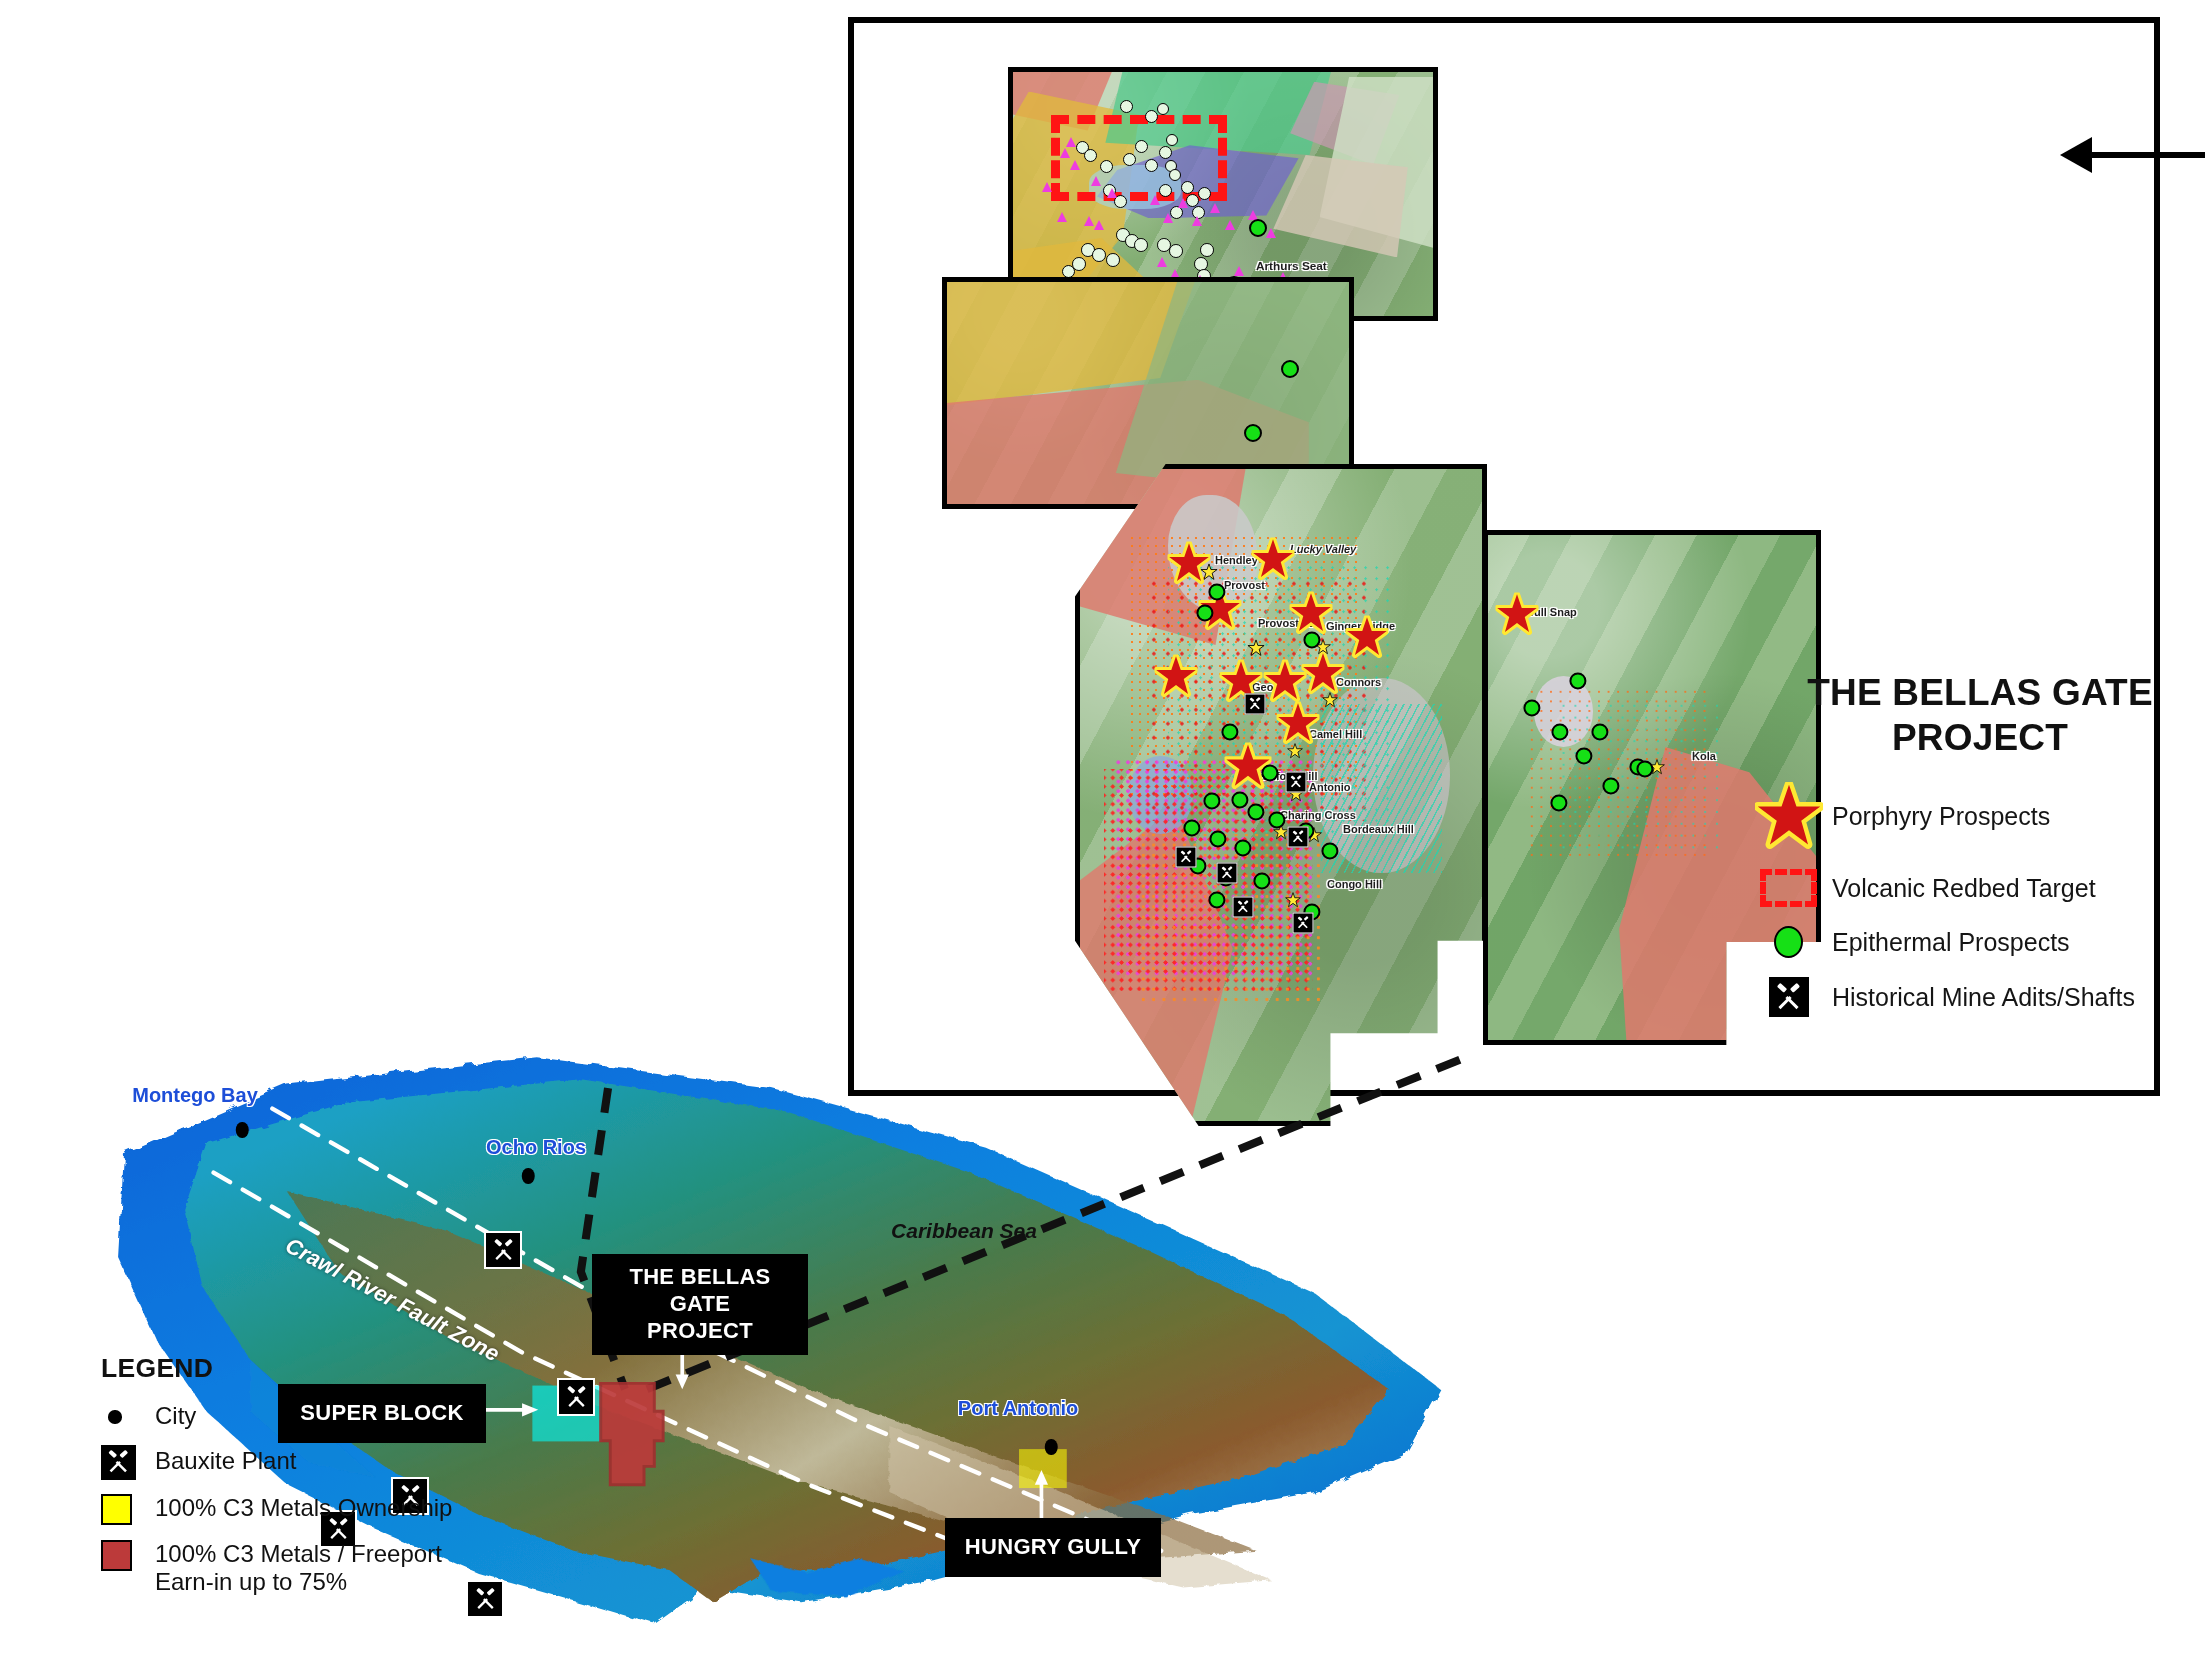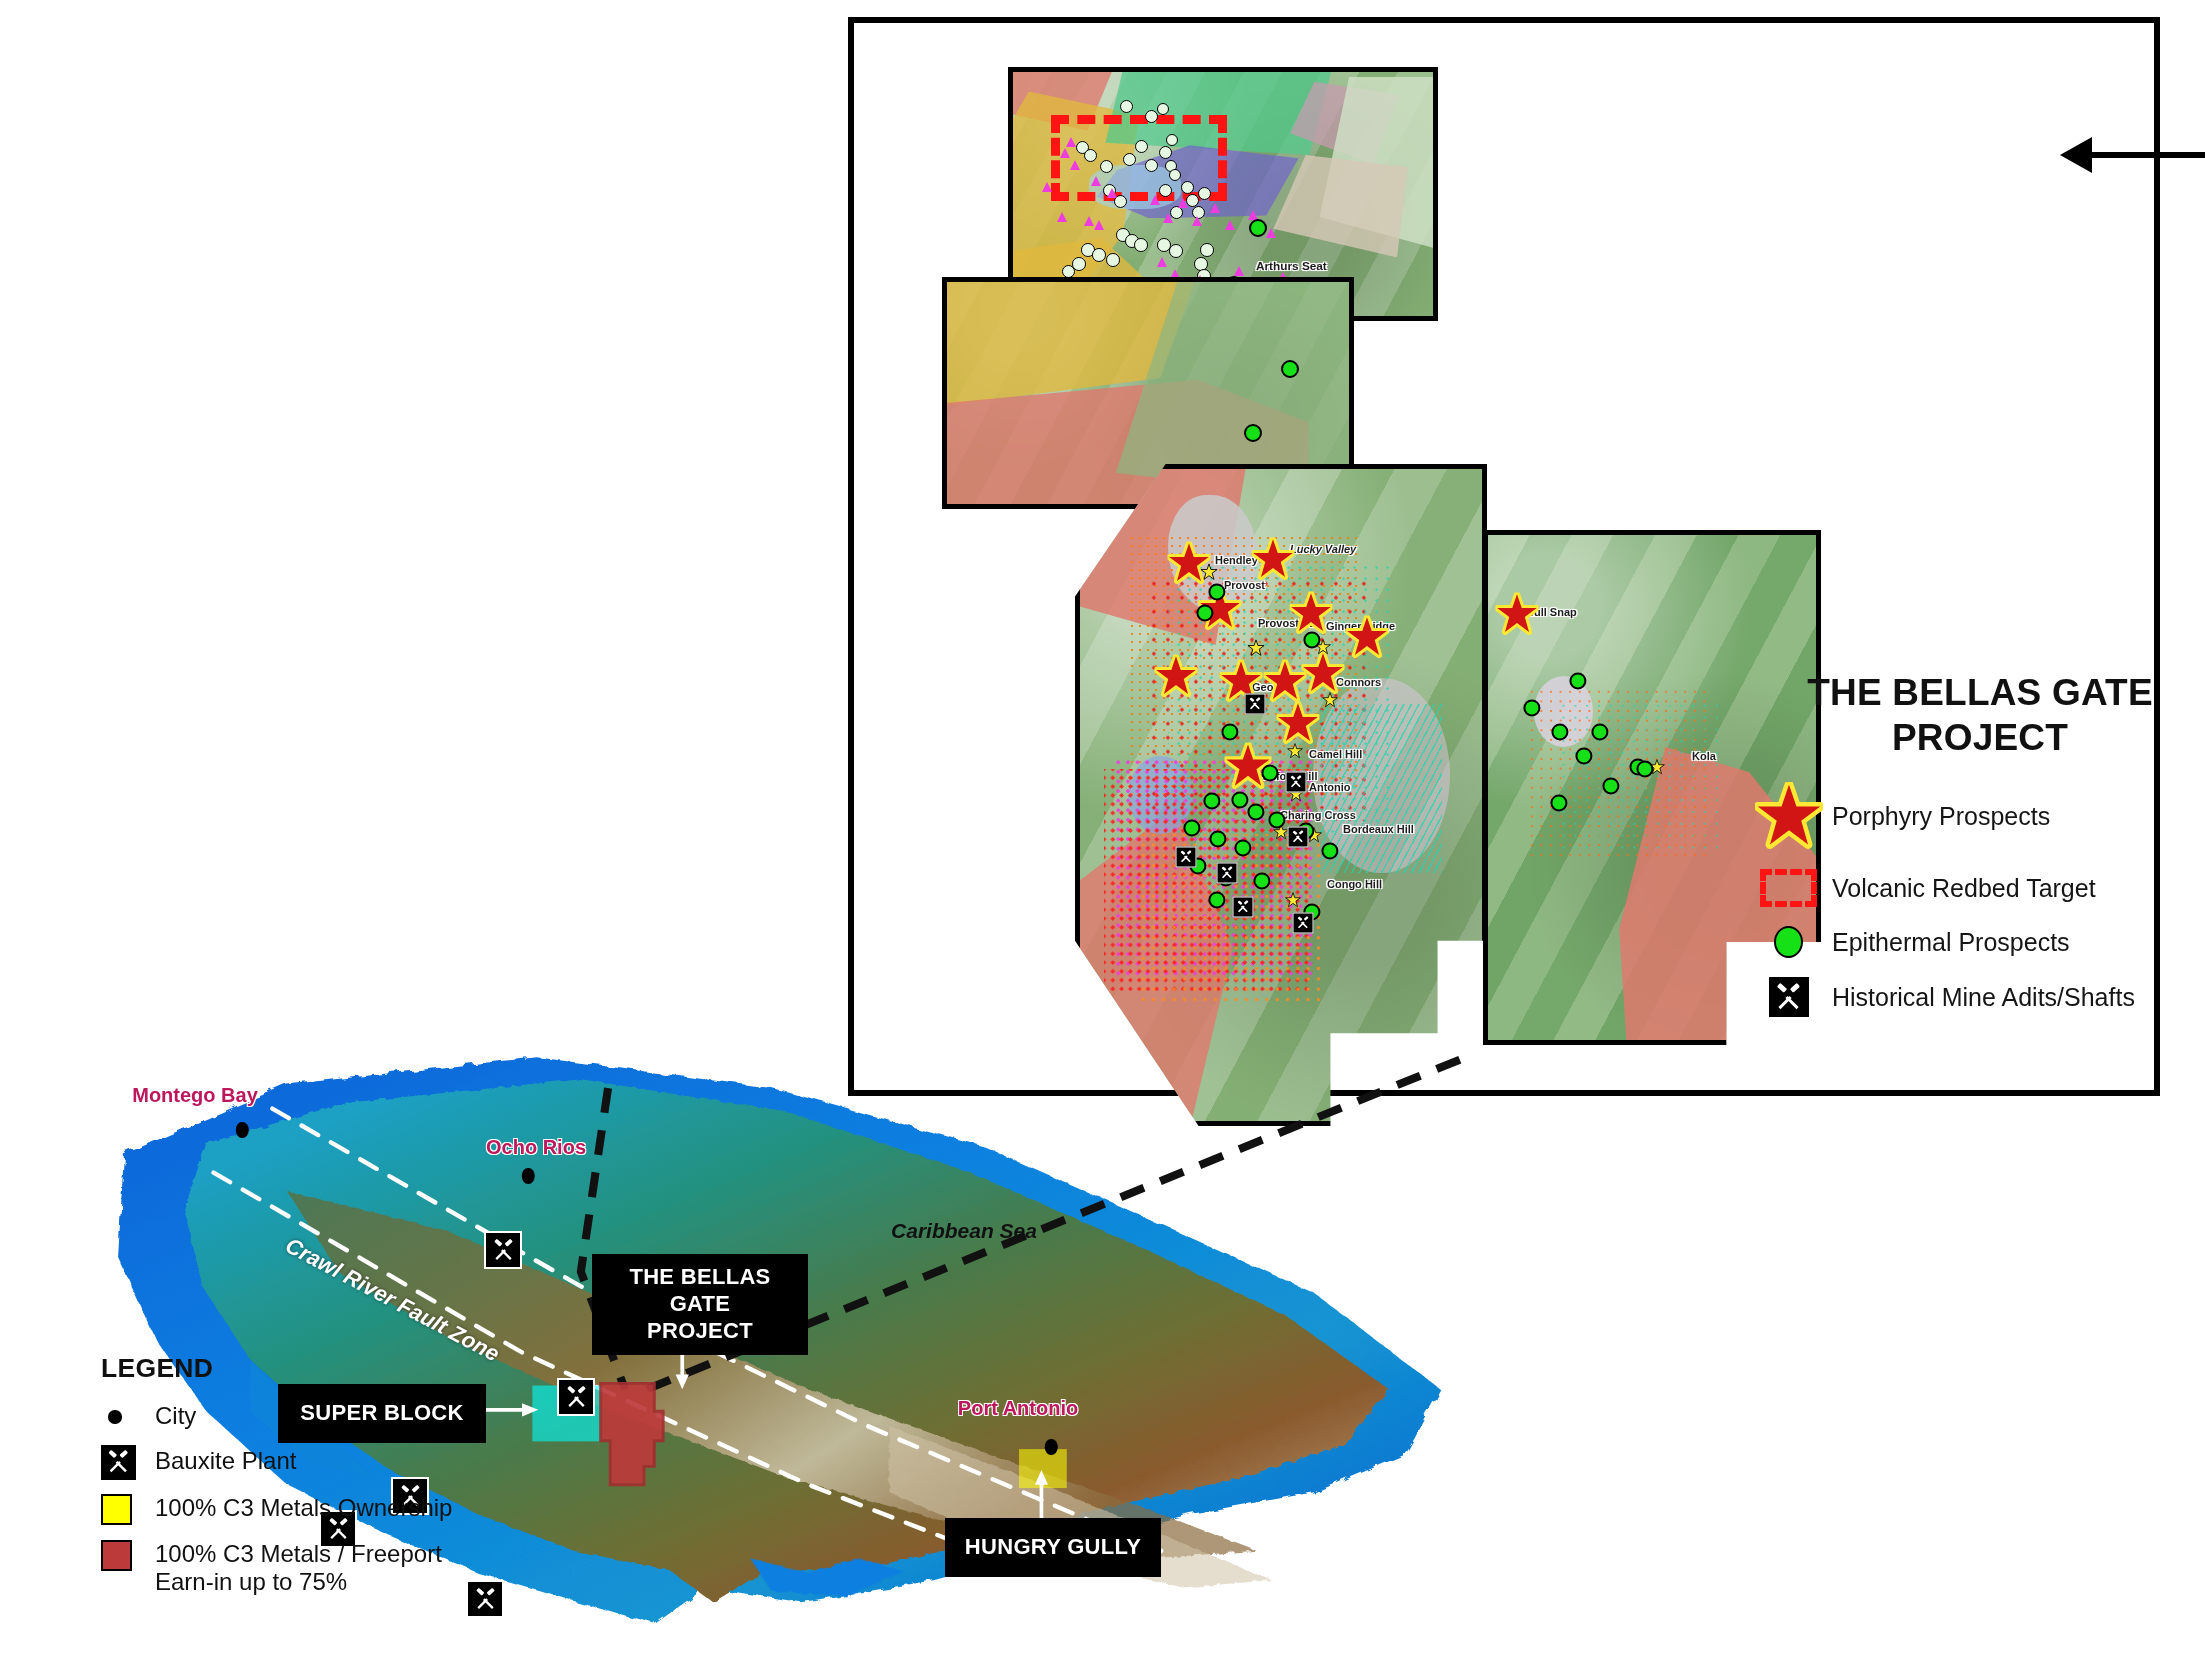--- a/index.html
+++ b/index.html
@@ -59,21 +59,21 @@
   .leg-row{display:flex;align-items:center;margin-bottom:19px;}
   .leg-key{width:87px;display:flex;align-items:center;justify-content:center;flex:0 0 87px;}
   .leg-txt{font-size:25px;color:#151515;white-space:nowrap;}
 
   
   #island-wrap{position:absolute;left:66px;top:1044px;width:1397px;height:595px;}
   #island-svg{position:absolute;left:0;top:0;}
 
   .city-dot{position:absolute;width:12.5px;height:16px;border-radius:50%;background:#000;
             transform:translate(-50%,-50%);}
-  .city-name{position:absolute;font-size:20px;font-weight:700;color:#be185d;white-space:nowrap;
+  .city-name{position:absolute;font-size:20px;font-weight:700;color:#1d4ed8;white-space:nowrap;
              transform:translate(-50%,-50%);
              text-shadow:-1px -1px 0 #fff,1px -1px 0 #fff,-1px 1px 0 #fff,1px 1px 0 #fff;}
   .sea-name{position:absolute;font-size:21px;font-style:italic;font-weight:600;color:#111;
             white-space:nowrap;transform:translate(-50%,-50%);}
   .bx{position:absolute;width:34px;height:34px;background:#000;border:2.2px solid #fff;
       transform:translate(-50%,-50%);display:flex;align-items:center;justify-content:center;}
   .callout{position:absolute;background:#000;color:#fff;font-weight:700;text-align:center;
            line-height:1.22;padding:10.3px 16px;white-space:pre-line;font-size:22px;
            letter-spacing:0.3px;}
 
@@ -214,21 +214,21 @@
     <div class="lith" style="left:60%;top:36%;width:30%;height:26%;opacity:.7;
       background:repeating-linear-gradient(118deg,#1fd6b0 0 1.5px,transparent 1.5px 6.6px);"></div>
 
     <span class="xlabel" style="left:135px;top:85px;font-size:11px;">Hendley</span>
     <span class="xlabel" style="left:210px;top:74px;font-size:11px;font-style:italic;">Lucky Valley</span>
     <span class="xlabel" style="left:144px;top:110px;font-size:11px;">Provost</span>
     <span class="xlabel" style="left:178px;top:148px;font-size:11px;">Provost SE</span>
     <span class="xlabel" style="left:246px;top:151px;font-size:11px;">Ginger Ridge</span>
     <span class="xlabel" style="left:256px;top:207px;font-size:11px;">Connors</span>
     <span class="xlabel" style="left:172px;top:212px;font-size:11px;">Geo</span>
-    <span class="xlabel" style="left:229px;top:259px;font-size:11px;margin-top:20px;">Camel Hill</span>
+    <span class="xlabel" style="left:229px;top:259px;font-size:11px;">Camel Hill</span>
     <span class="xlabel" style="left:169px;top:301px;font-size:11px;">Stamford Hill</span>
     <span class="xlabel" style="left:229px;top:312px;font-size:11px;">Antonio</span>
     <span class="xlabel" style="left:200px;top:340px;font-size:11px;">Charing Cross</span>
     <span class="xlabel" style="left:263px;top:354px;font-size:11px;">Bordeaux Hill</span>
     <span class="xlabel" style="left:247px;top:409px;font-size:11px;">Congo Hill</span>
 
     <svg class="star" style="left:109px;top:94px;" width="43" height="43" viewBox="0 0 100 100">
         <polygon points="50,4 61,36 96,36 68,57 78,92 50,71 22,92 32,57 4,36 39,36" fill="#D11414" stroke="#FFE833" stroke-width="14" stroke-linejoin="round"></polygon>
         <polygon points="50,4 61,36 96,36 68,57 78,92 50,71 22,92 32,57 4,36 39,36" fill="#D11414"></polygon>
       </svg>

